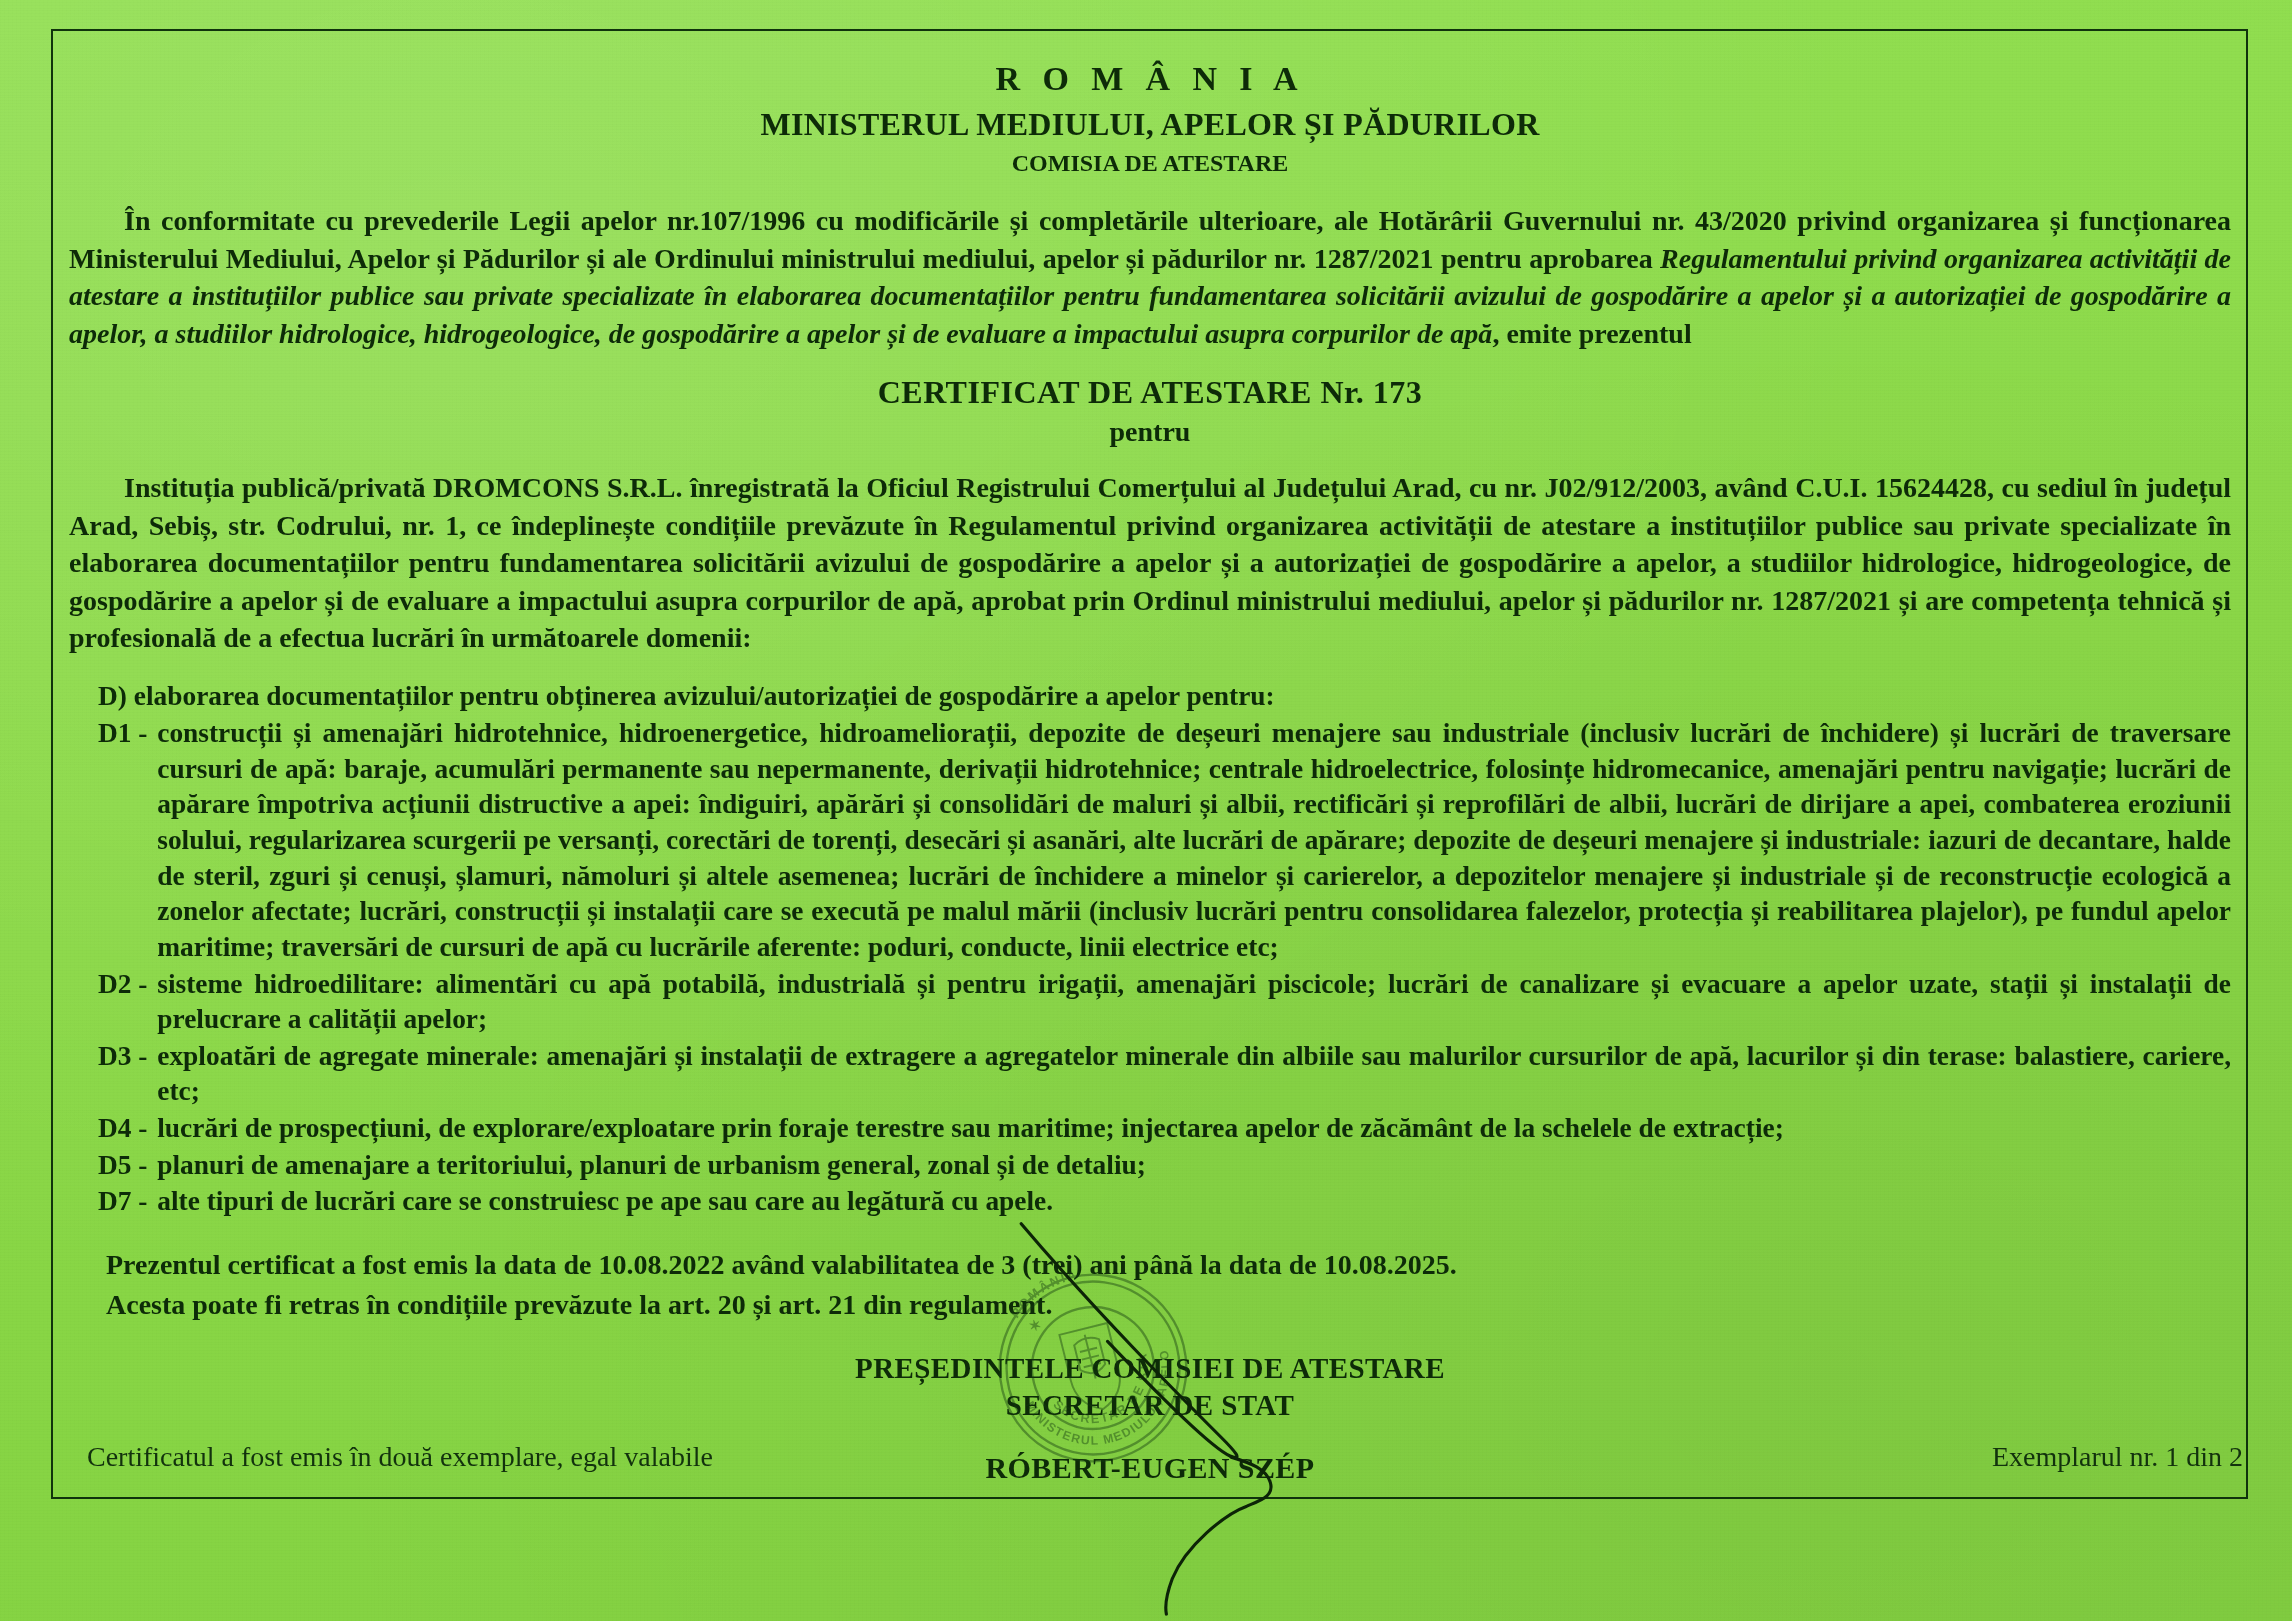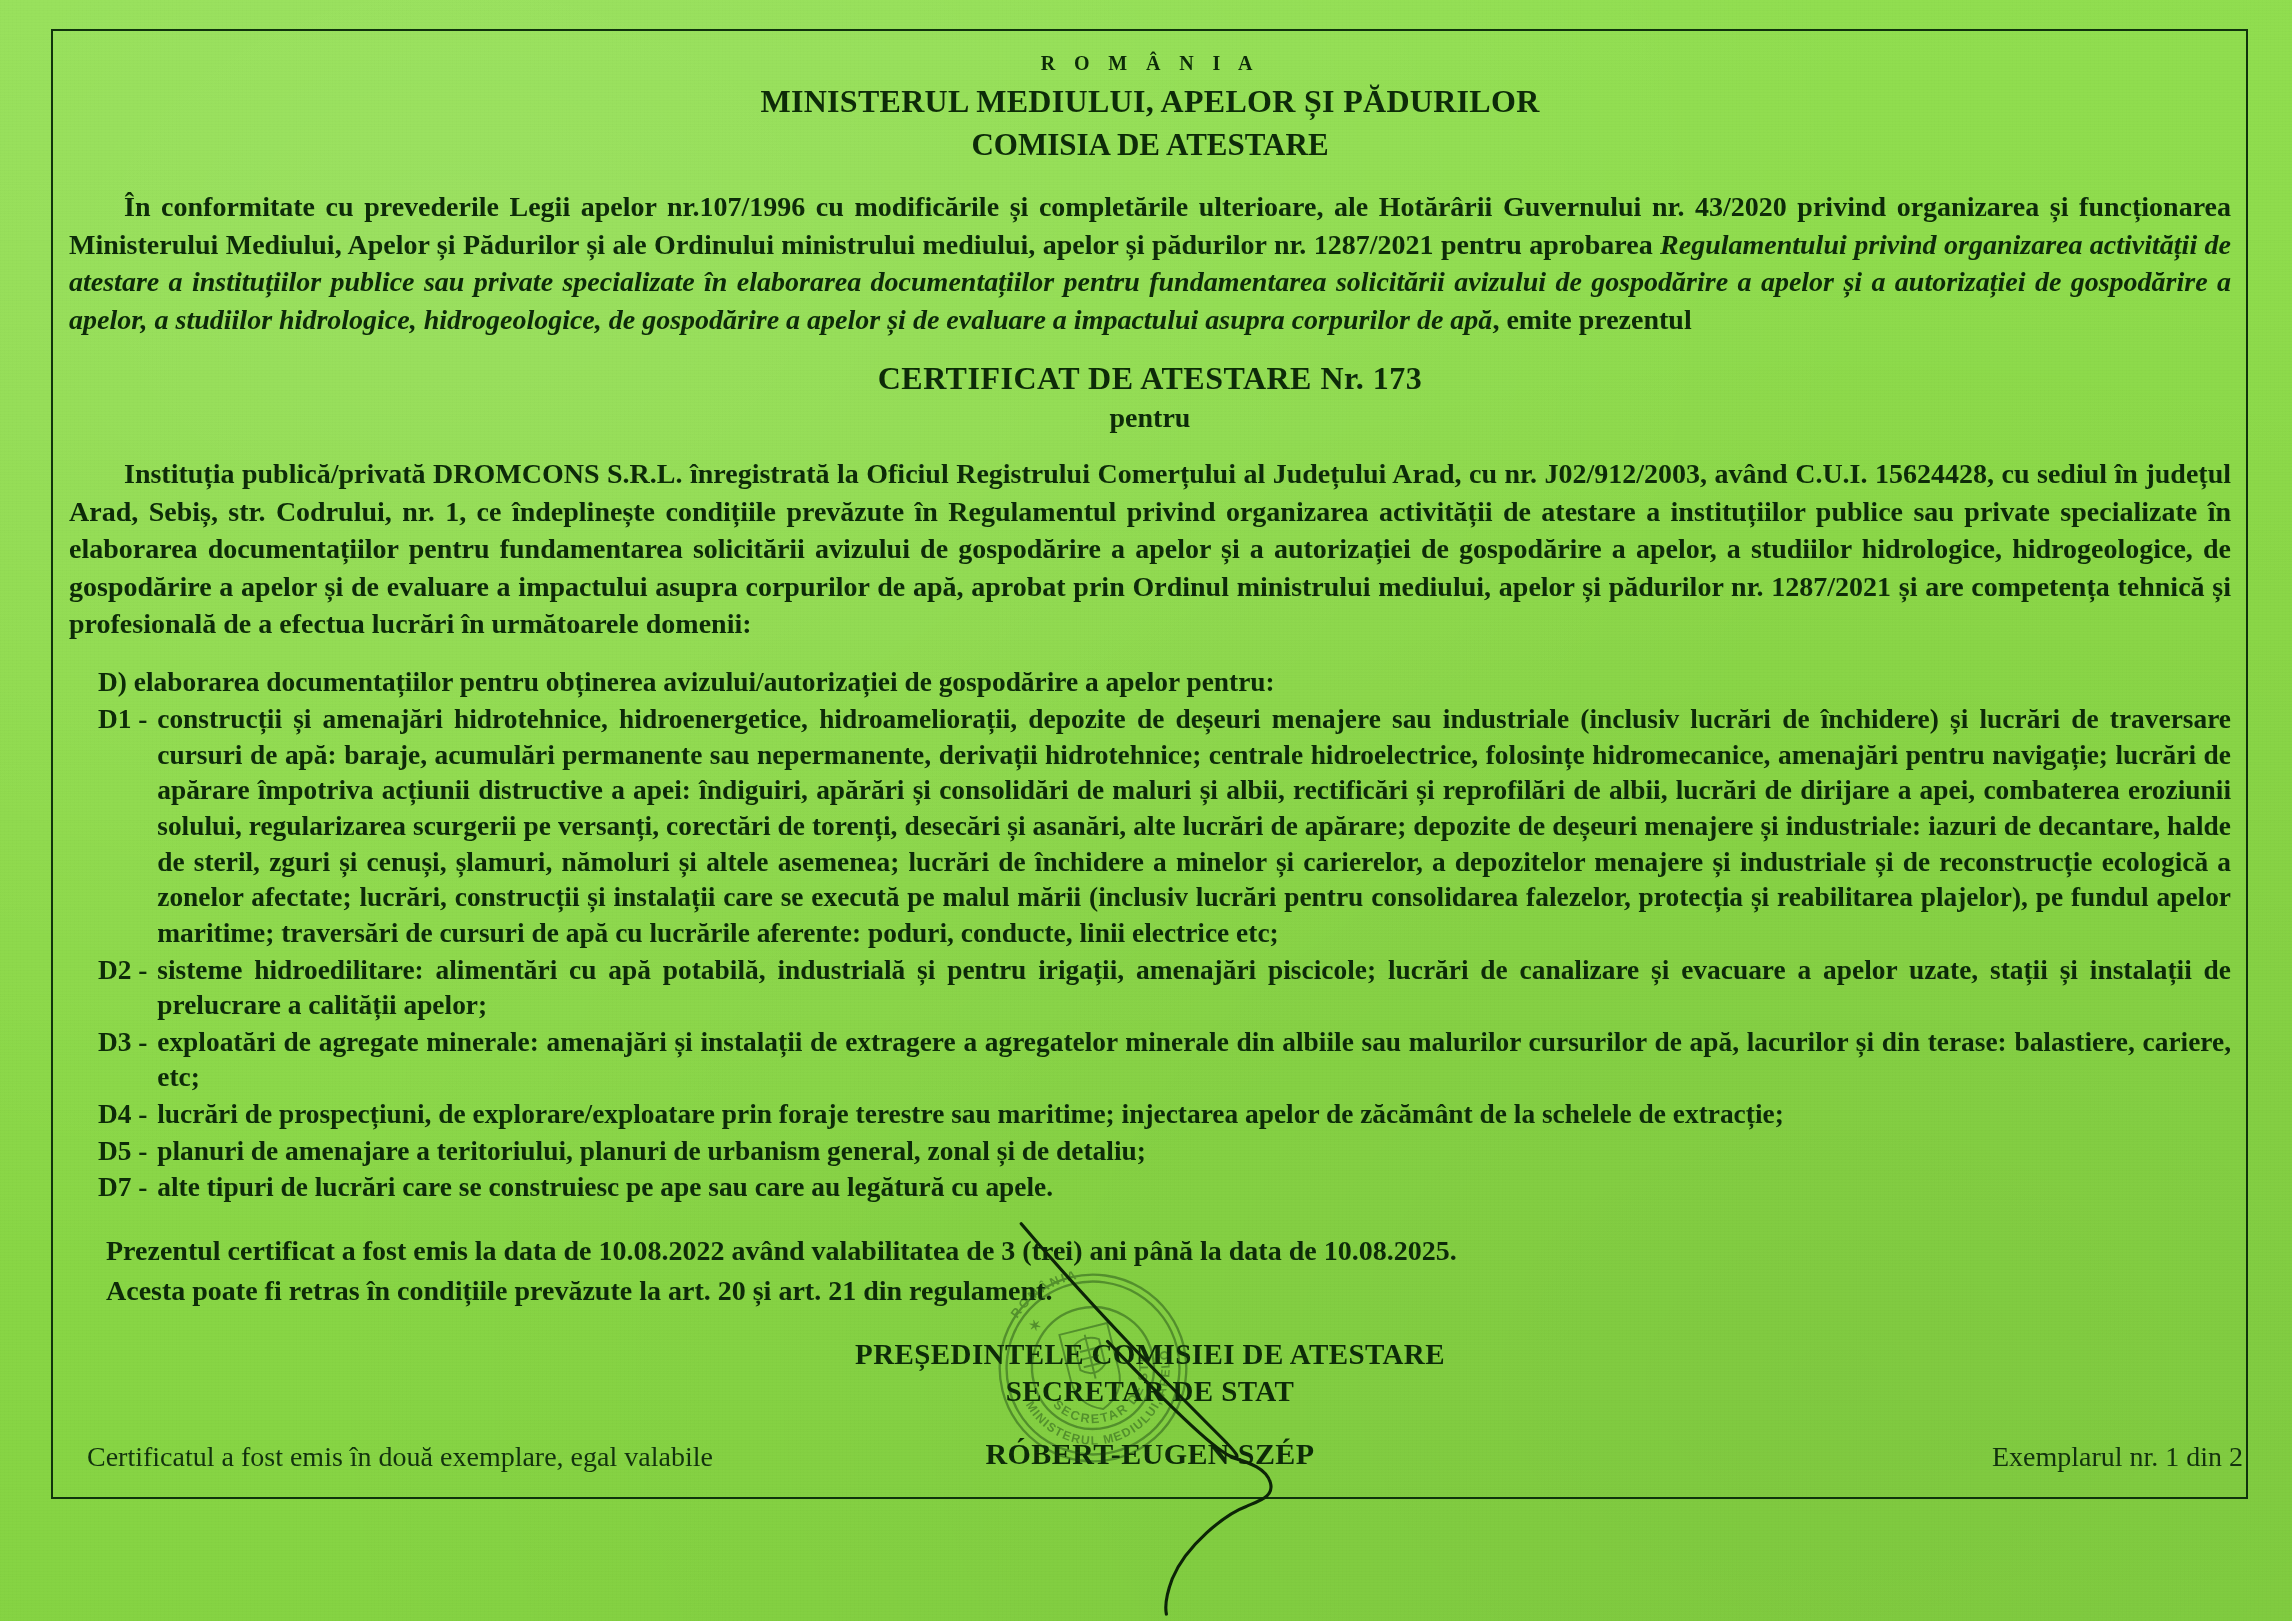--- a/index.html
+++ b/index.html
@@ -35,33 +35,33 @@
   }
   #content {
     position: absolute;
     left: 69px; top: 41px;
     width: 2162px;
     color: #0d2b08;
   }
   .ctr { text-align: center; }
   .t-romania {
     font-weight: bold;
-    font-size: 20px;
+    font-size: 34px;
     letter-spacing: 6.9px;
-    margin-top: 11px;
+    margin-top: 19px;
   }
   .t-ministry {
     font-weight: bold;
     font-size: 32px;
     margin-top: 7.8px;
     letter-spacing: 0.3px;
   }
   .t-commission {
     font-weight: bold;
-    font-size: 31px;
+    font-size: 24px;
     margin-top: 6.9px;
   }
   .intro {
     margin-top: 25.5px;
     font-size: 28px;
     font-weight: bold;
     line-height: 1.34;
     text-align: justify;
     text-justify: inter-word;
     text-indent: 55px;

